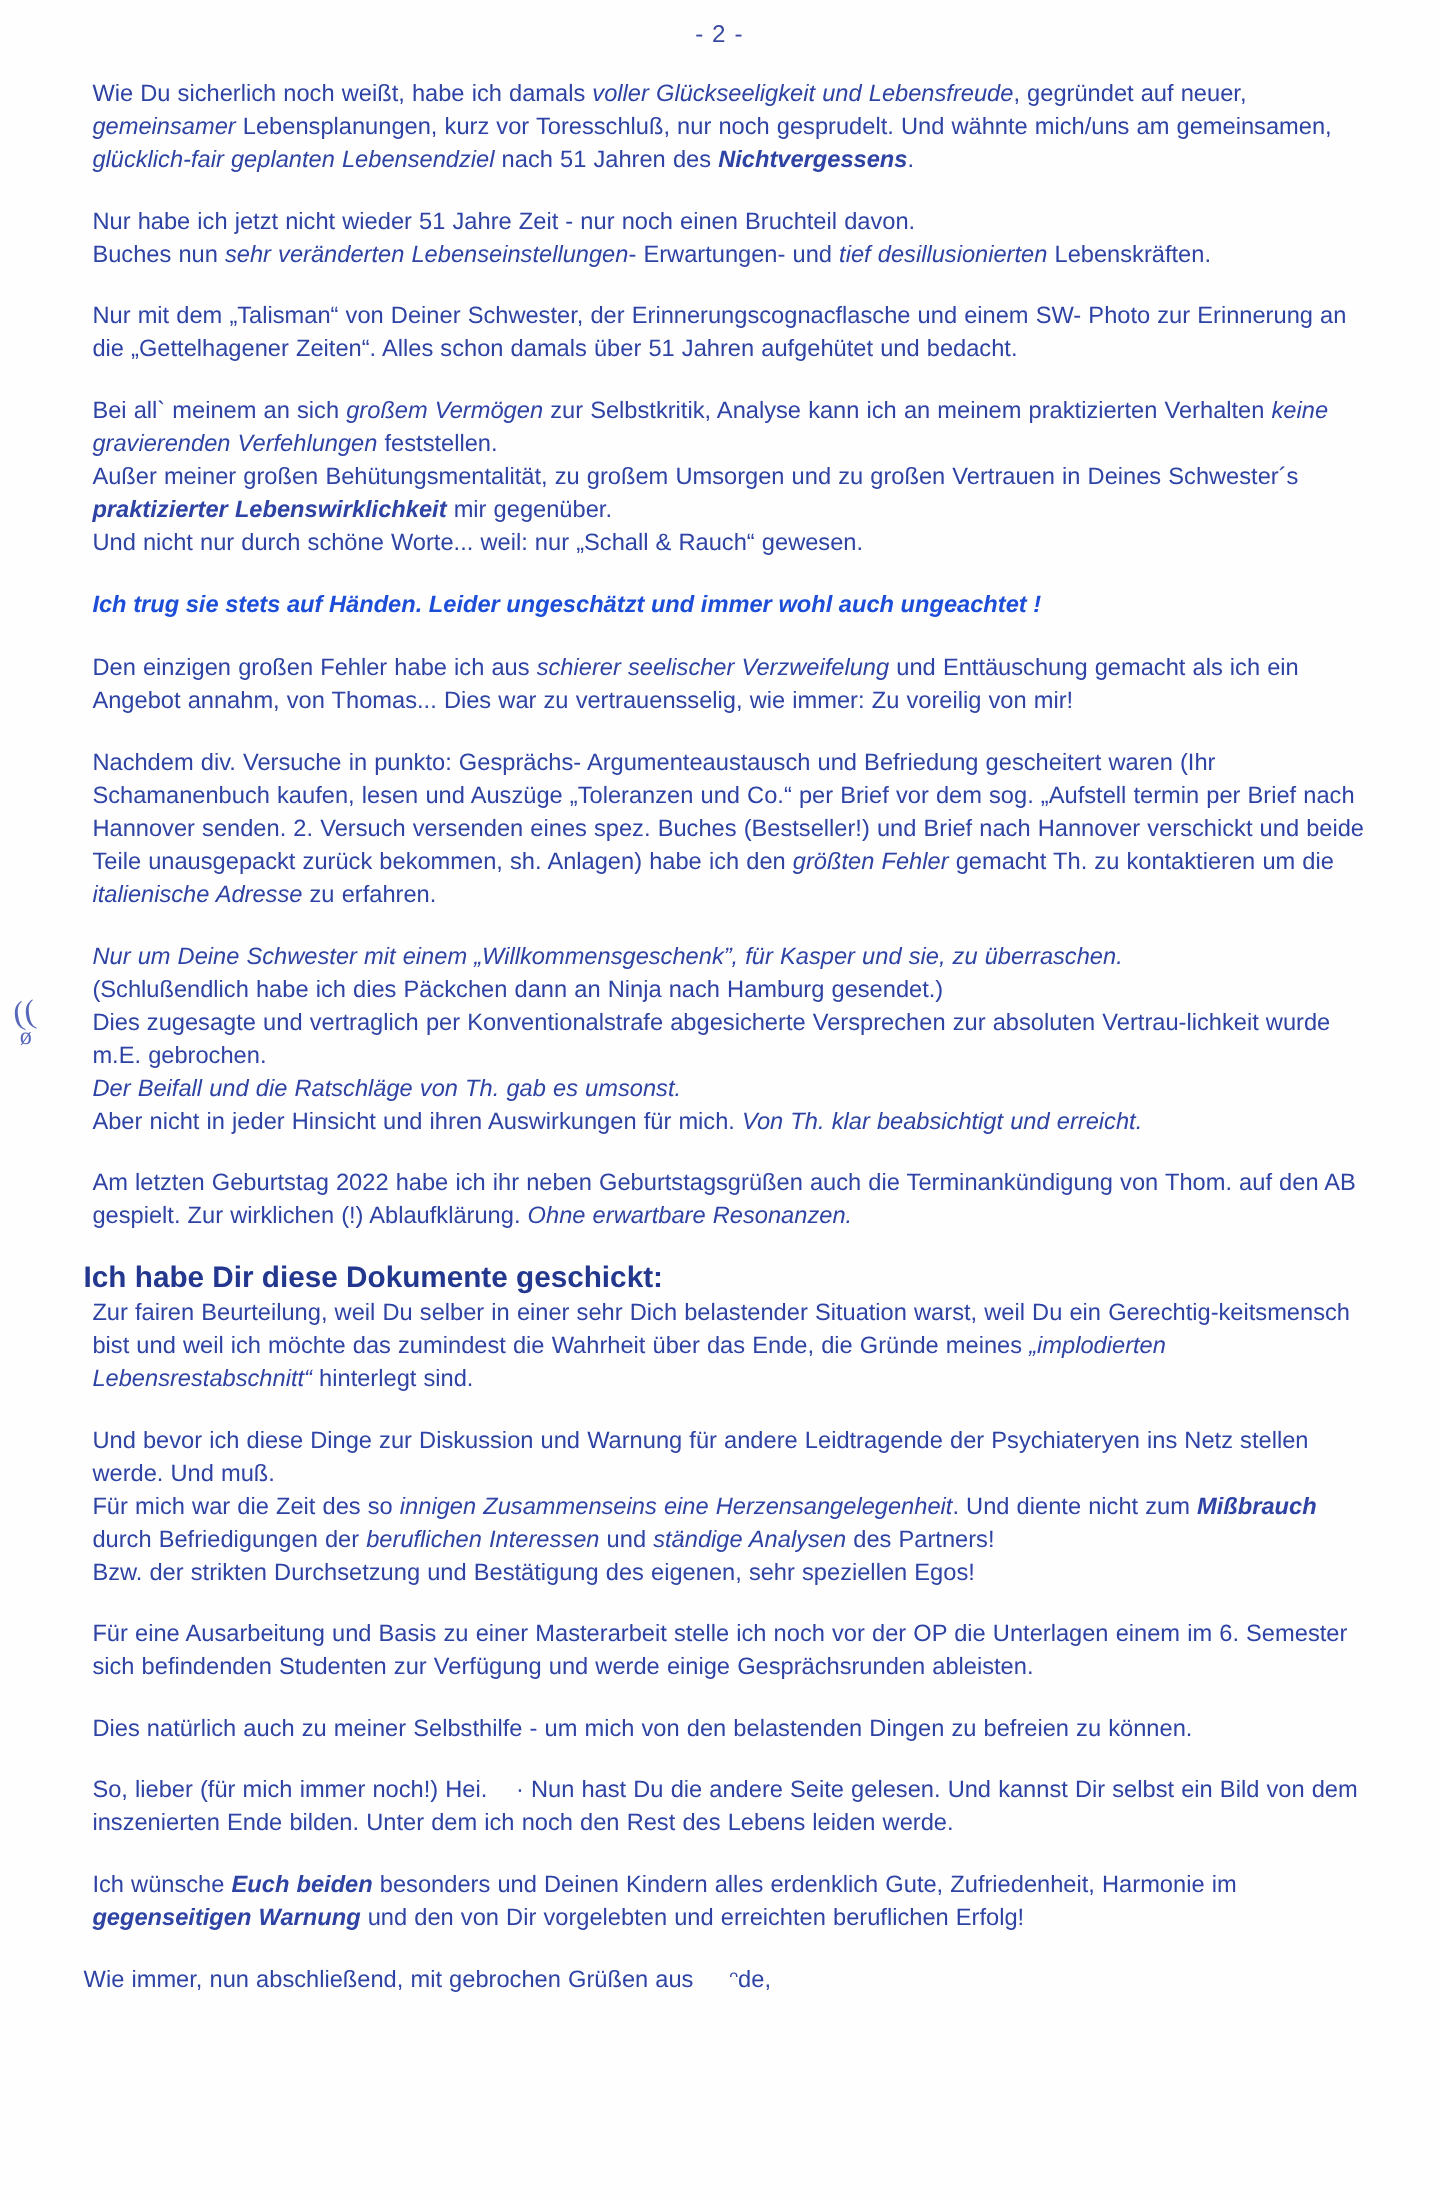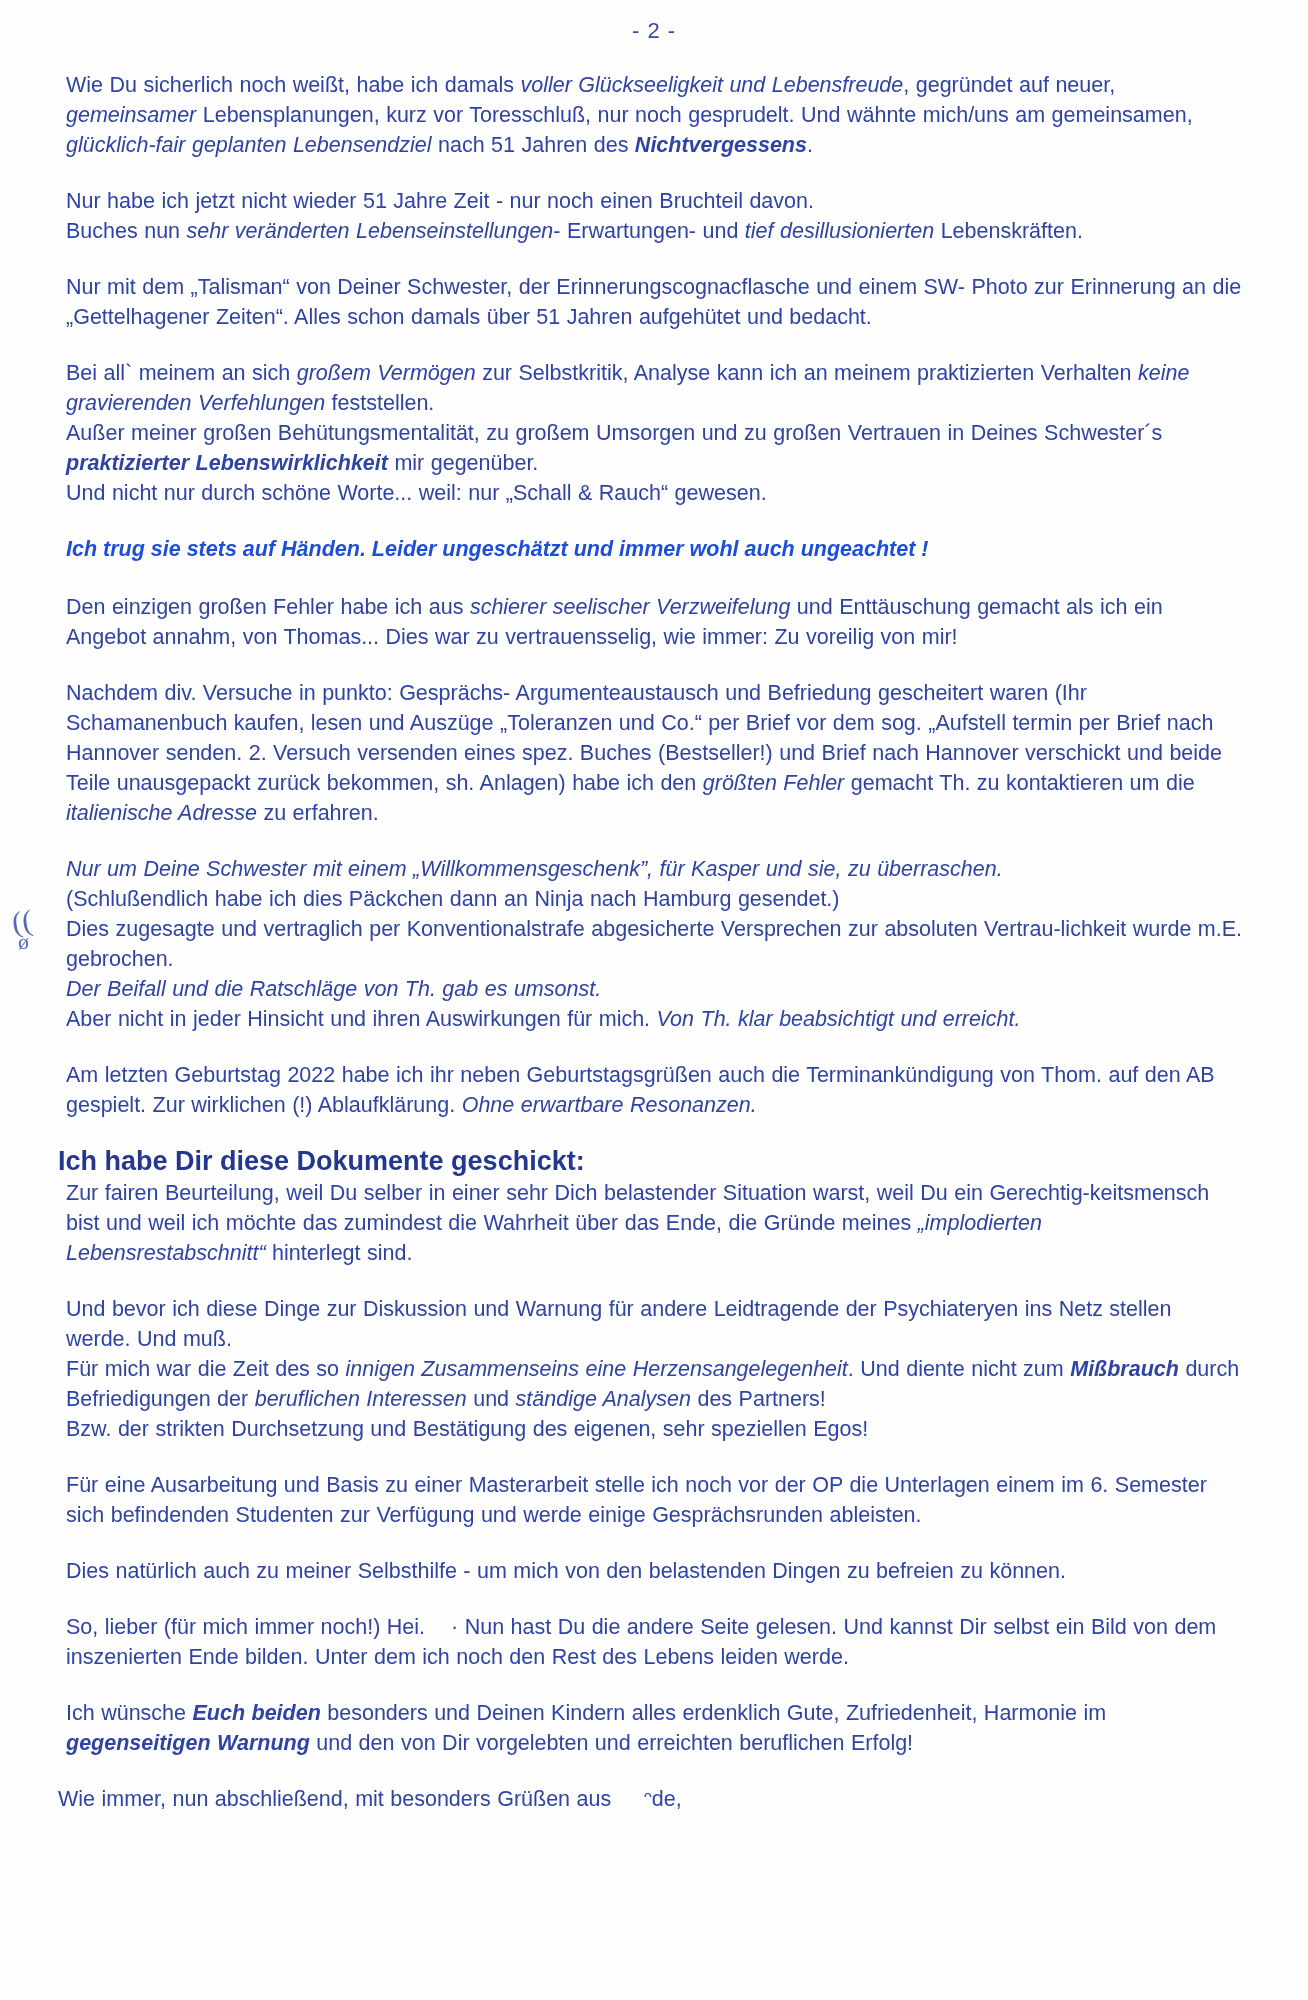--- a/index.html
+++ b/index.html
@@ -23,21 +23,21 @@
     background: #fefefe;
   }
   .page-number {
     text-align: center;
     font-size: 22px;
     color: #3a4aa0;
     letter-spacing: 1px;
     margin-bottom: 26px;
   }
   .body-col {
-    margin-left: 18px;
+    margin-left: 36px;
     margin-right: 26px;
   }
   p.para {
     font-size: 21.5px;
     line-height: 30px;
     color: #2e43a3;
     margin: 0 0 26px 0;
     text-align: left;
     word-spacing: 0.5px;
   }
@@ -126,16 +126,16 @@
       <p class="para indent"><span>Nachdem div. Versuche in punkto: Gesprächs- Argumenteaustausch und Befriedung gescheitert waren (Ihr Schamanenbuch kaufen, lesen und Auszüge „Toleranzen und Co.“ per Brief vor dem sog. „Aufstell termin per Brief nach Hannover senden. 2. Versuch versenden eines spez. Buches (Bestseller!) und Brief nach Hannover verschickt und beide Teile unausgepackt zurück bekommen, sh. Anlagen) habe ich den </span><i class="it">größten Fehler</i><span> gemacht Th. zu kontaktieren um die </span><i class="it">italienische Adresse</i><span> zu erfahren.</span></p>
       <p class="para indent"><i class="it">Nur um Deine Schwester mit einem „Willkommensgeschenk”, für Kasper und sie, zu überraschen.</i><br><span>(Schlußendlich habe ich dies Päckchen dann an Ninja nach Hamburg gesendet.)</span><br><span>Dies zugesagte und vertraglich per Konventionalstrafe abgesicherte Versprechen zur absoluten Vertrau-lichkeit wurde m.E. gebrochen.</span><br><i class="it">Der Beifall und die Ratschläge von Th. gab es umsonst.</i><br><span>Aber nicht in jeder Hinsicht und ihren Auswirkungen für mich. </span><i class="it">Von Th. klar beabsichtigt und erreicht.</i></p>
       <p class="para indent"><span>Am letzten Geburtstag 2022 habe ich ihr neben Geburtstagsgrüßen auch die Terminankündigung von Thom. auf den AB gespielt. Zur wirklichen (!) Ablaufklärung. </span><i class="it">Ohne erwartbare Resonanzen.</i></p>
       <p class="heading-bold"><b class="bd">Ich habe Dir diese Dokumente geschickt:</b></p>
       <p class="para indent"><span>Zur fairen Beurteilung, weil Du selber in einer sehr Dich belastender Situation warst, weil Du ein Gerechtig-keitsmensch bist und weil ich möchte das zumindest die Wahrheit über das Ende, die Gründe meines </span><i class="it">„implodierten Lebensrestabschnitt“</i><span> hinterlegt sind.</span></p>
       <p class="para indent"><span>Und bevor ich diese Dinge zur Diskussion und Warnung für andere Leidtragende der Psychiateryen ins Netz stellen werde. Und muß.</span><br><span>Für mich war die Zeit des so </span><i class="it">innigen Zusammenseins eine Herzensangelegenheit</i><span>. Und diente nicht zum </span><span class="bi">Mißbrauch</span><span> durch Befriedigungen der </span><i class="it">beruflichen Interessen</i><span> und </span><i class="it">ständige Analysen</i><span> des Partners!</span><br><span>Bzw. der strikten Durchsetzung und Bestätigung  des eigenen, sehr speziellen Egos!</span></p>
       <p class="para indent"><span>Für eine Ausarbeitung und Basis zu einer Masterarbeit stelle ich noch vor der OP die Unterlagen einem im 6. Semester sich befindenden Studenten zur Verfügung und werde einige Gesprächsrunden ableisten.</span></p>
       <p class="para indent"><span>Dies natürlich auch zu meiner Selbsthilfe -  um mich von den belastenden Dingen zu befreien zu können.</span></p>
       <p class="para indent"><span>So, lieber (für mich immer noch!) Hei.</span><span class="redact"></span><span>· Nun hast Du die andere Seite gelesen. Und kannst Dir selbst ein Bild von dem inszenierten Ende bilden. Unter dem ich noch den Rest des Lebens leiden werde.</span></p>
       <p class="para indent"><span>Ich wünsche </span><span class="bi">Euch beiden</span><span> besonders und Deinen Kindern alles erdenklich Gute, Zufriedenheit, Harmonie im </span><span class="bi">gegenseitigen Warnung</span><span> und den von Dir vorgelebten und erreichten beruflichen Erfolg!</span></p>
-      <p class="para closing"><span>Wie immer, nun abschließend, mit besonders Grüßen aus </span><span class="redact"></span><span>ᵔde,</span></p>
+      <p class="para closing"><span>Wie immer, nun abschließend, mit gebrochen Grüßen aus </span><span class="redact"></span><span>ᵔde,</span></p>
     </div>
 
 </div>
 
 </body></html>

